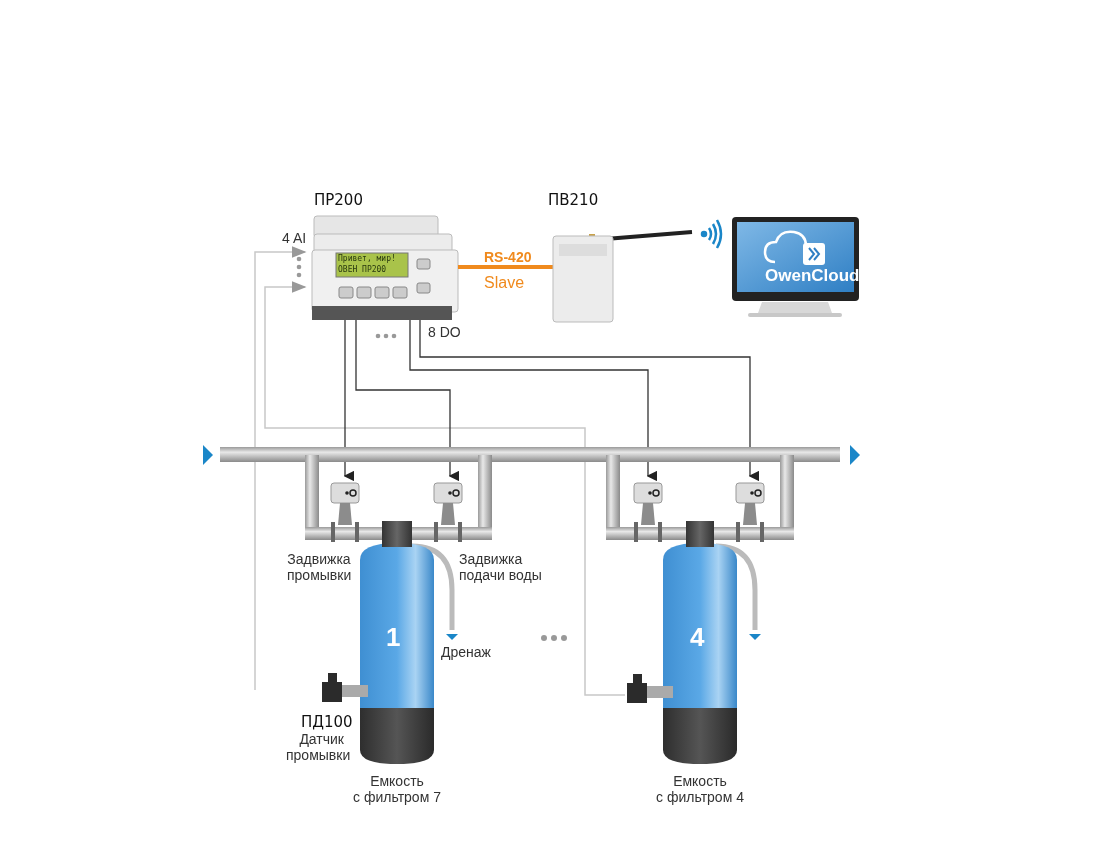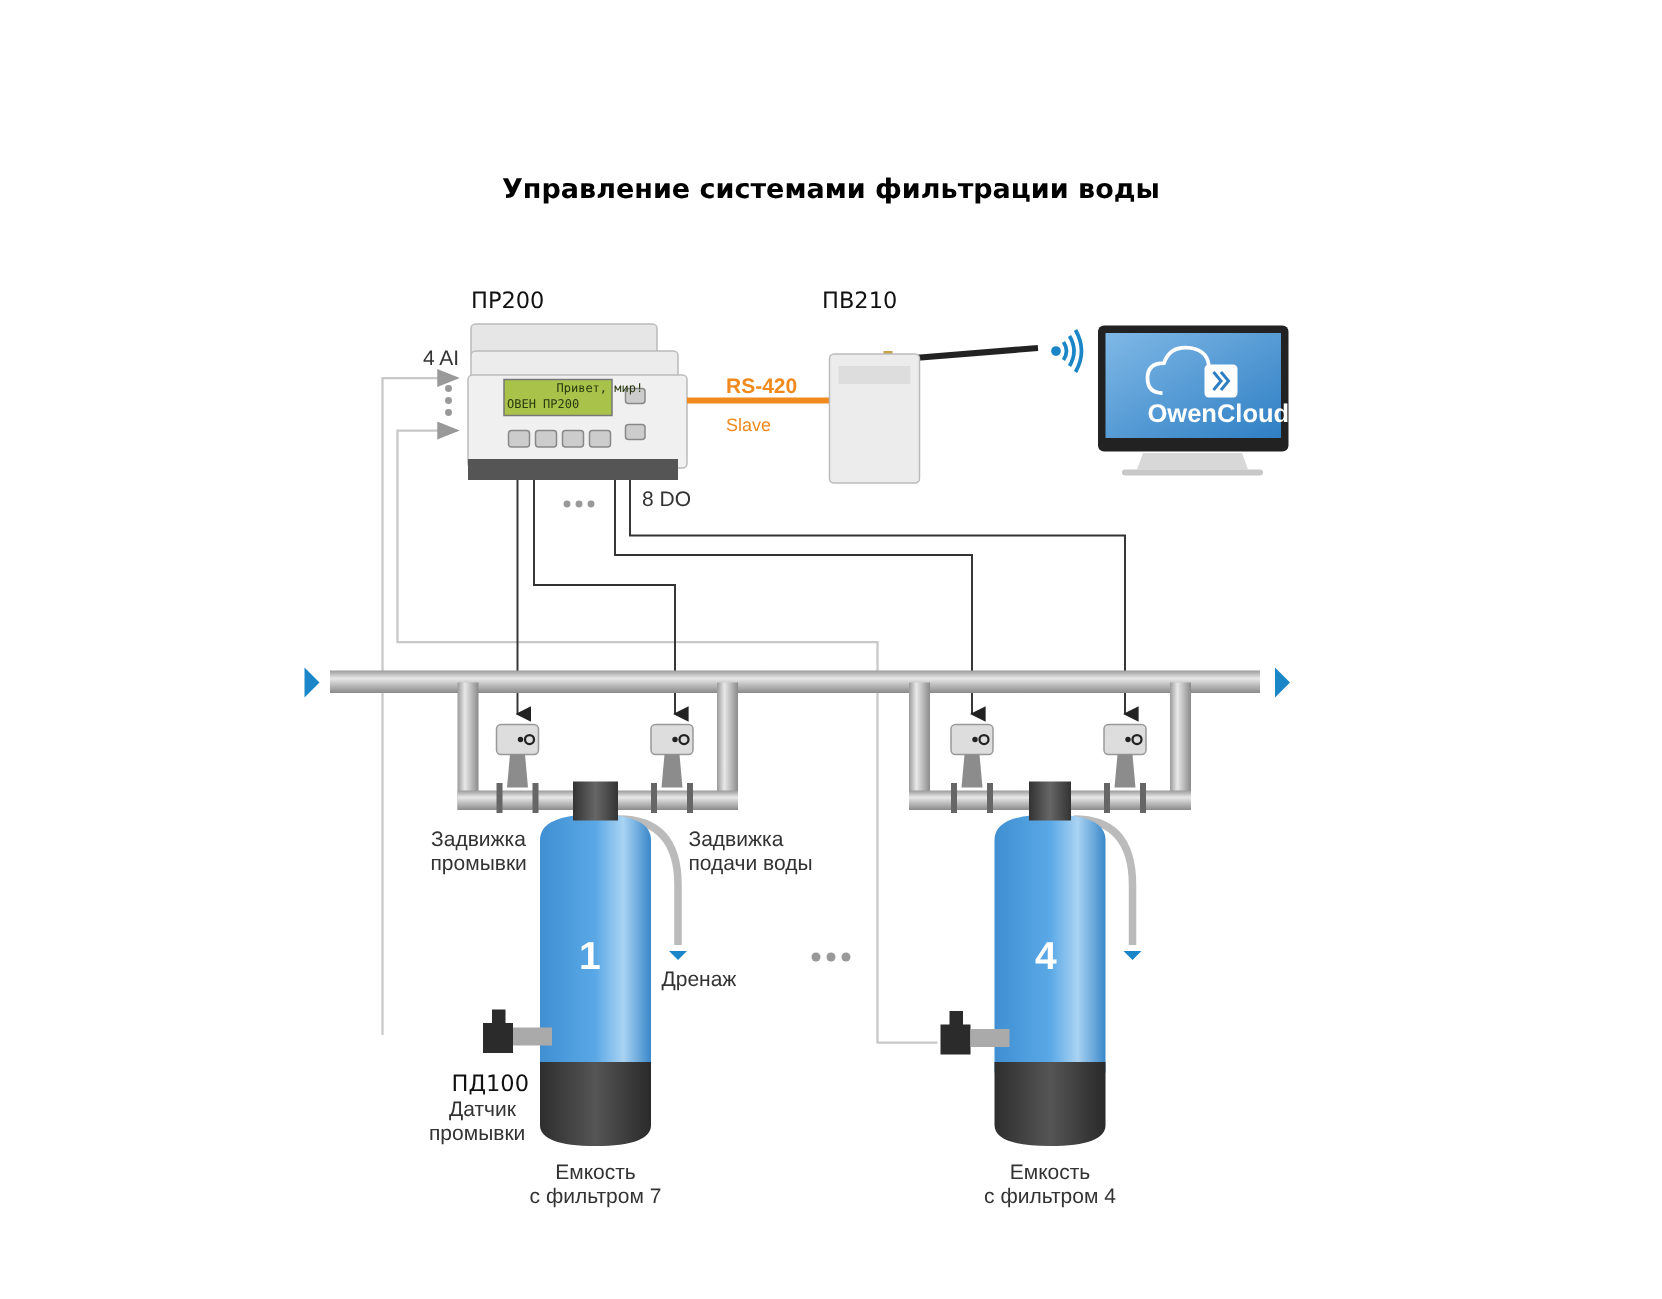--- a/index.html
+++ b/index.html
@@ -197,33 +197,32 @@
     <rect x="737" y="222" width="117" height="70" fill="url(#screenG)"></rect>
     <path d="M762,302 L828,302 L832,313 L758,313 z" fill="#d8d8d8"></path>
     <rect x="748" y="313" width="94" height="4" rx="2" fill="#c8c8c8"></rect>
     <path d="M775,262 Q765,262 765,252 Q765,242 776,242 Q780,230 794,232 Q806,234 806,246" fill="none" stroke="#fff" stroke-width="2.5"></path>
     <rect x="803" y="243" width="22" height="22" rx="3" fill="#fff"></rect>
     <path d="M809,248 L814,254 L809,260 M814,248 L819,254 L814,260" fill="none" stroke="#2f7fc4" stroke-width="2"></path>
   </g>
 </svg>
 
 
-<div class="title">Управление системами фильтрации воды</div>
 
 <div class="lbl bold" style="left:314px;top:192px;">ПР200</div>
 <div class="lbl bold" style="left:548px;top:192px;">ПВ210</div>
 
 <div class="lbl" style="left:282px;top:230px;">4 AI</div>
 <div class="lbl" style="left:428px;top:324px;">8 DO</div>
 
-<div class="lbl" style="left:338px;top:253px;font-family:'DejaVu Sans Mono',monospace;font-size:8px;line-height:11px;color:#2a3a10;margin-left:33px;">Привет, мир!</div>
+<div class="lbl" style="left:338px;top:253px;font-family:'DejaVu Sans Mono',monospace;font-size:8px;line-height:11px;color:#2a3a10;">Привет, мир!</div>
 <div class="lbl" style="left:338px;top:264px;font-family:'DejaVu Sans Mono',monospace;font-size:8px;line-height:11px;color:#2a3a10;">ОВЕН ПР200</div>
 
 <div class="lbl orange" style="left:484px;top:249px;font-weight:bold;font-size:14px;">RS-420</div>
-<div class="lbl orange" style="left:484px;top:275px;font-size:12px;">Slave</div>
+<div class="lbl orange" style="left:484px;top:275px;font-size:16px;">Slave</div>
 
 <div class="lbl" style="left:765px;top:268px;color:#fff;font-weight:bold;font-size:17px;">OwenCloud</div>
 
 <div class="lbl" style="left:287px;top:551px;text-align:center;width:64px;">
   <div>Задвижка</div>
   <div>промывки</div>
 </div>
 <div class="lbl" style="left:459px;top:551px;">
   <div>Задвижка</div>
   <div>подачи воды</div>

